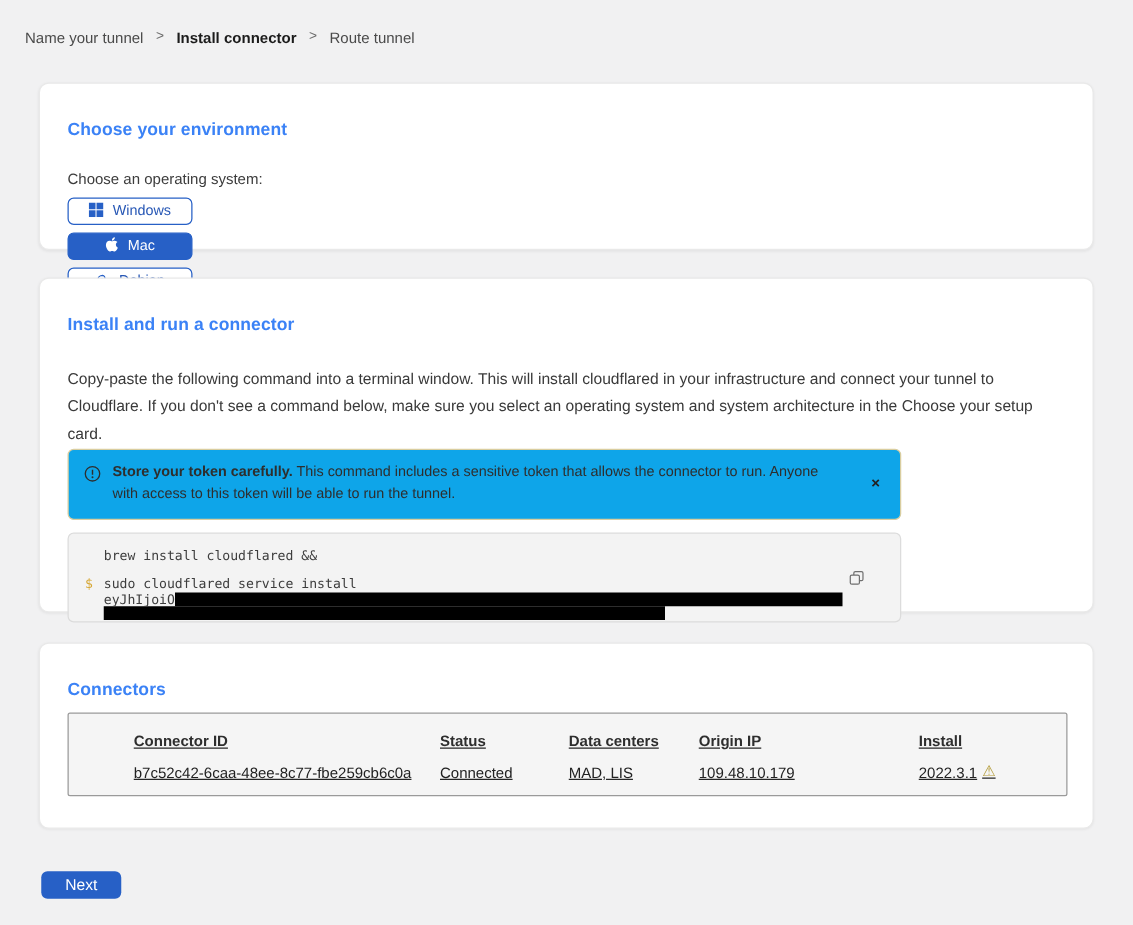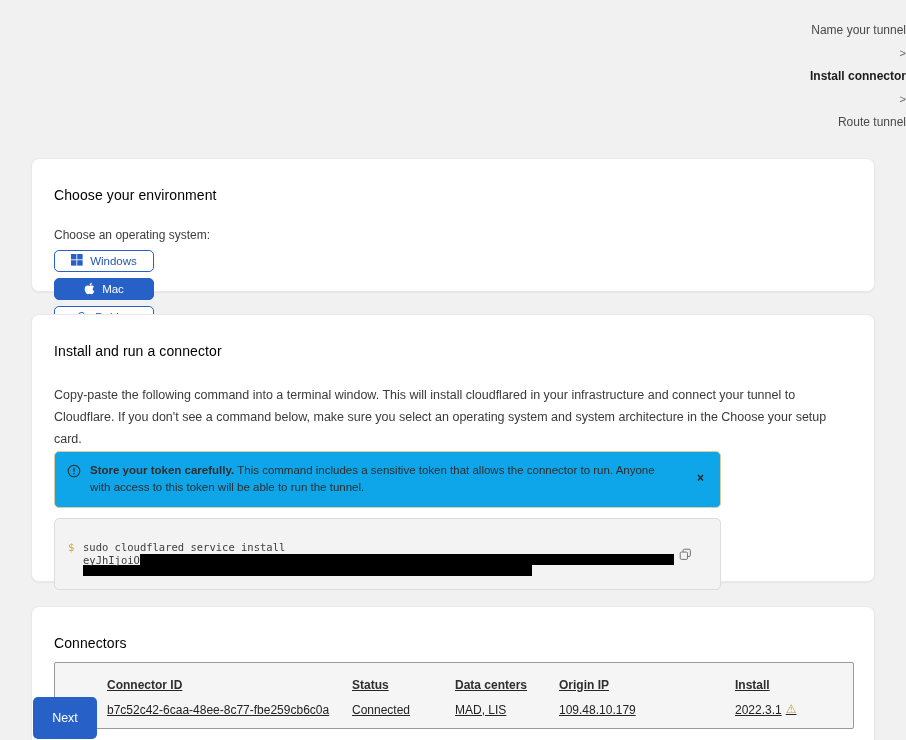--- a/index.html
+++ b/index.html
@@ -7,41 +7,41 @@
   body {
     background:#f1f1f2;
     font-family:"Liberation Sans","DejaVu Sans",sans-serif;
     color:#262626;
     overflow:hidden;
   }
   .page { width:906px; height:740px; position:relative; }
 
   
   .breadcrumb {
-    display:flex; align-items:flex-end; gap:10px;
-    padding:23px 0 0 20px; font-size:12px; color:#4a4a4a;flex-direction:column;
+    display:flex; align-items:flex-start; gap:10px;
+    padding:23px 0 0 20px; font-size:12px; color:#4a4a4a;
   }
   .breadcrumb .crumb { cursor:default; }
   .breadcrumb .crumb.active { font-weight:bold; color:#1b1b1b; }
   .breadcrumb .sep { color:#6b6b6b; font-size:11px; }
 
   
   .card {
     background:#ffffff;
     border:1px solid #e9e9e9;
     border-radius:8px;
     box-shadow:0 1px 2px rgba(0,0,0,0.05);
     margin:0 31px;
     position:relative;
   }
   .card-env   { margin-top:29px; height:134px; padding:28px 30px 0 22px; }
   .card-install { margin-top:22px; height:268px; padding:28px 30px 0 22px; }
   .card-connectors { margin-top:24px; height:149px; padding:28px 22px 0 22px; }
 
-  .card h2 { font-size:14px; font-weight:normal; color:#000000; letter-spacing:.1px; }
+  .card h2 { font-size:14px; font-weight:bold; color:#3b82f6; letter-spacing:.1px; }
 
   .os-label { margin-top:25px; font-size:12px; color:#3c3c3c; }
   .os-row { display:flex; gap:6px; margin-top:8px;flex-direction:column; }
   .os-btn {
     width:100px; height:22px;
     display:flex; align-items:center; justify-content:center; gap:7px;
     background:#fff; border:1px solid #2760c6; border-radius:5px;
     color:#2757b5; font-size:11.5px; cursor:pointer;
     font-family:"Liberation Sans","DejaVu Sans",sans-serif;
   }
@@ -115,21 +115,21 @@
   }
   .conn-grid .hdr { font-weight:bold; color:#2e2e2e; }
   .conn-grid .val { color:#222; }
   .status-connected { color:#3f9e63; }
   .version-cell { display:flex; align-items:flex-start; gap:4px; }
   .warn-tri { color:#b39b37; font-size:12px; line-height:1; }
 
   
   .next-btn {
     position:absolute; left:33px; top:697px;
-    width:64px; height:42px;
+    width:64px; height:22px;
     background:#2760c6; color:#fff;
     border:none; border-radius:5px;
     font-size:12.5px; cursor:pointer;
     font-family:"Liberation Sans","DejaVu Sans",sans-serif;
   }
 </style>
 </head>
 <body>
 
 <div class="page">
@@ -217,20 +217,24 @@
           <circle cx="8" cy="8" r="6.6" stroke="#2e2e2e" stroke-width="1.2"></circle>
           <line x1="8" y1="4.4" x2="8" y2="8.8" stroke="#2e2e2e" stroke-width="1.3"></line>
           <circle cx="8" cy="11.2" r="0.9" fill="#2e2e2e"></circle>
         </svg>
       </span>
       <span class="w-text"><b>Store your token carefully.</b><span> This command includes a sensitive token that allows the connector to run. Anyone with access to this token will be able to run the tunnel.</span></span>
       <button class="w-close">×</button>
     </div>
 
     <div class="codeblock">
+      <div class="code-line">
+        <span class="code-prompt"></span>
+        <span class="code-body">brew install cloudflared &amp;&amp;</span>
+      </div>
       <div class="code-gap"></div>
       <div class="code-line">
         <span class="code-prompt">$</span>
         <span class="code-body">
           <span>sudo cloudflared service install</span>
           <span class="token-line">
             <span>eyJhIjoiO</span>
             <span class="bar bar1"></span>
           </span>
           <span class="bar bar2" style="display:block;"></span>

